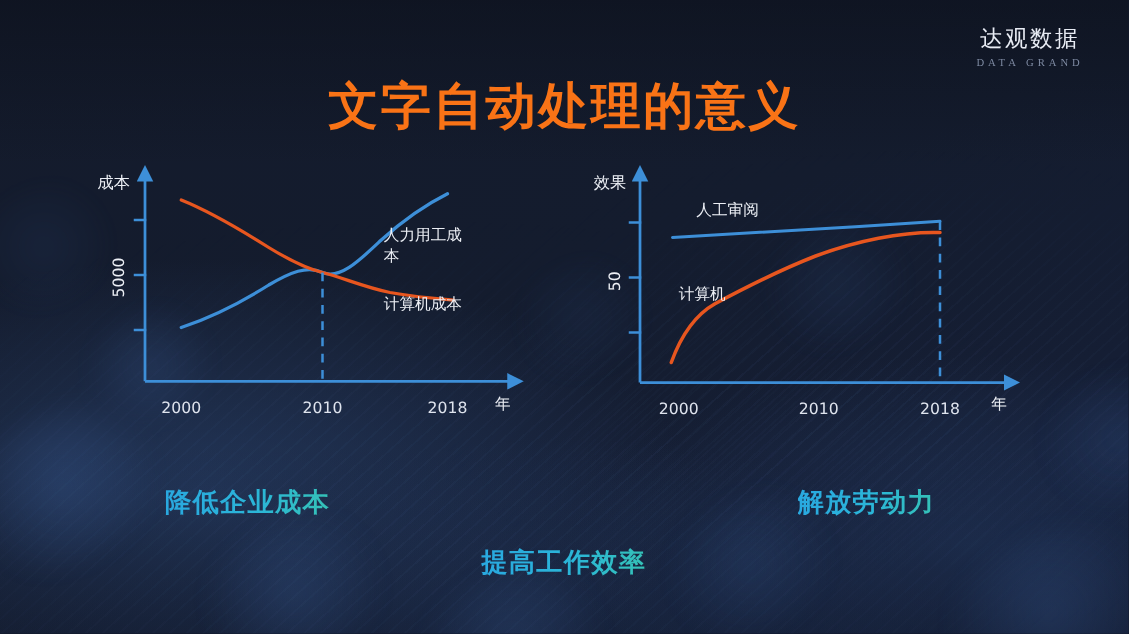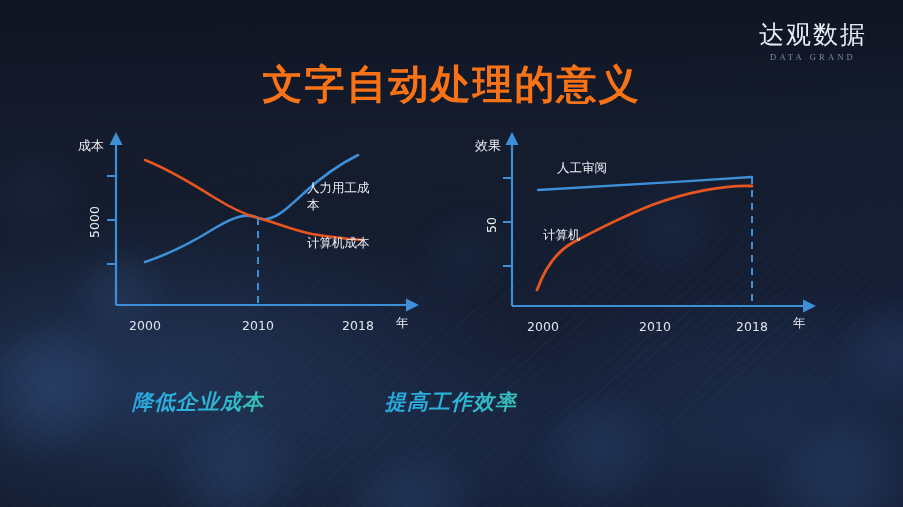--- a/index.html
+++ b/index.html
@@ -72,21 +72,21 @@
 
   
   .logo {
     position: absolute;
     right: 36px;
     top: 22px;
     text-align: center;
     line-height: 1;
   }
   .logo-cn {
-    font-size: 25px;
+    font-size: 18px;
     letter-spacing: 2px;
     color: #e8ecf4;
     font-weight: 400;
     font-family: Liberation Serif, serif;
   }
   .logo-en {
     margin-top: 6px;
     font-size: 8.5px;
     letter-spacing: 3.2px;
     color: #7e8aa2;
@@ -125,24 +125,23 @@
     font-size: 21px;
     font-weight: bold;
     letter-spacing: 1px;
     font-family: "DejaVu Sans", sans-serif;
     background: linear-gradient(95deg, #29a8e0 0%, #2bb6d8 55%, #35c2b6 100%);
     -webkit-background-clip: text;
             background-clip: text;
     color: transparent;
     -webkit-text-fill-color: transparent;
     white-space: nowrap;
-    font-style: italic;
   }
   .cap-0 { left: 132px; }
-  .cap-1 { left: 385px; }
+  .cap-1 { left: 385px; margin-top: 48px; }
   .cap-2 { left: 638px; }
 </style>
 </head>
 <body>
 
 <div id="slide">
 
   <div class="bg-base"></div>
   <div class="bg-blobs">
     <div class="blob" style="left:-40px;  top:330px; width:180px; height:120px;"></div>
@@ -227,15 +226,16 @@
       <text x="752" y="331" fill="#dfe4ee" font-size="12.5" text-anchor="middle" font-family="DejaVu Sans, sans-serif">2018</text>
 
       <text x="557" y="172" fill="#eceff5" font-size="12.5" font-family="DejaVu Sans, sans-serif">人工审阅</text>
       <text x="543" y="239" fill="#eceff5" font-size="12.5" font-family="DejaVu Sans, sans-serif">计算机</text>
     </g>
   </svg>
 
   <div class="cap-row">
     <div class="cap cap-0">降低企业成本</div>
     <div class="cap cap-1">提高工作效率</div>
+    <div class="cap cap-2">解放劳动力</div>
   </div>
 
 </div>
 
 </body></html>

